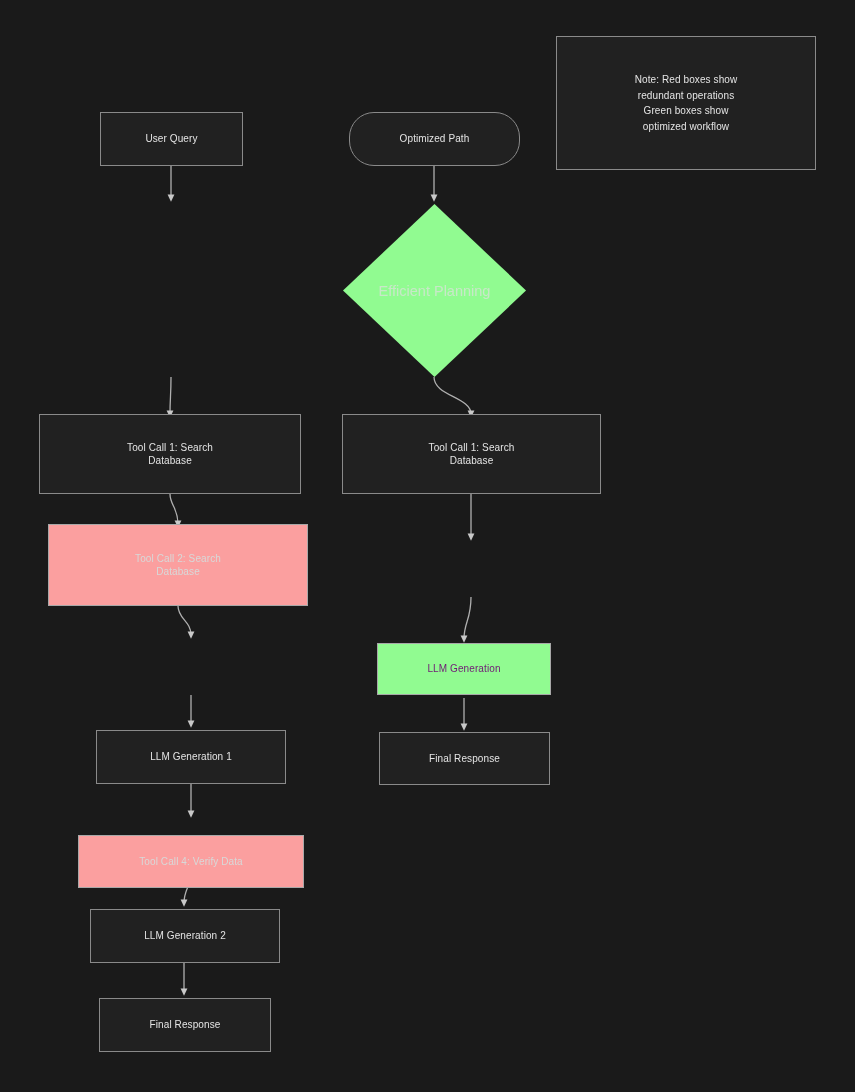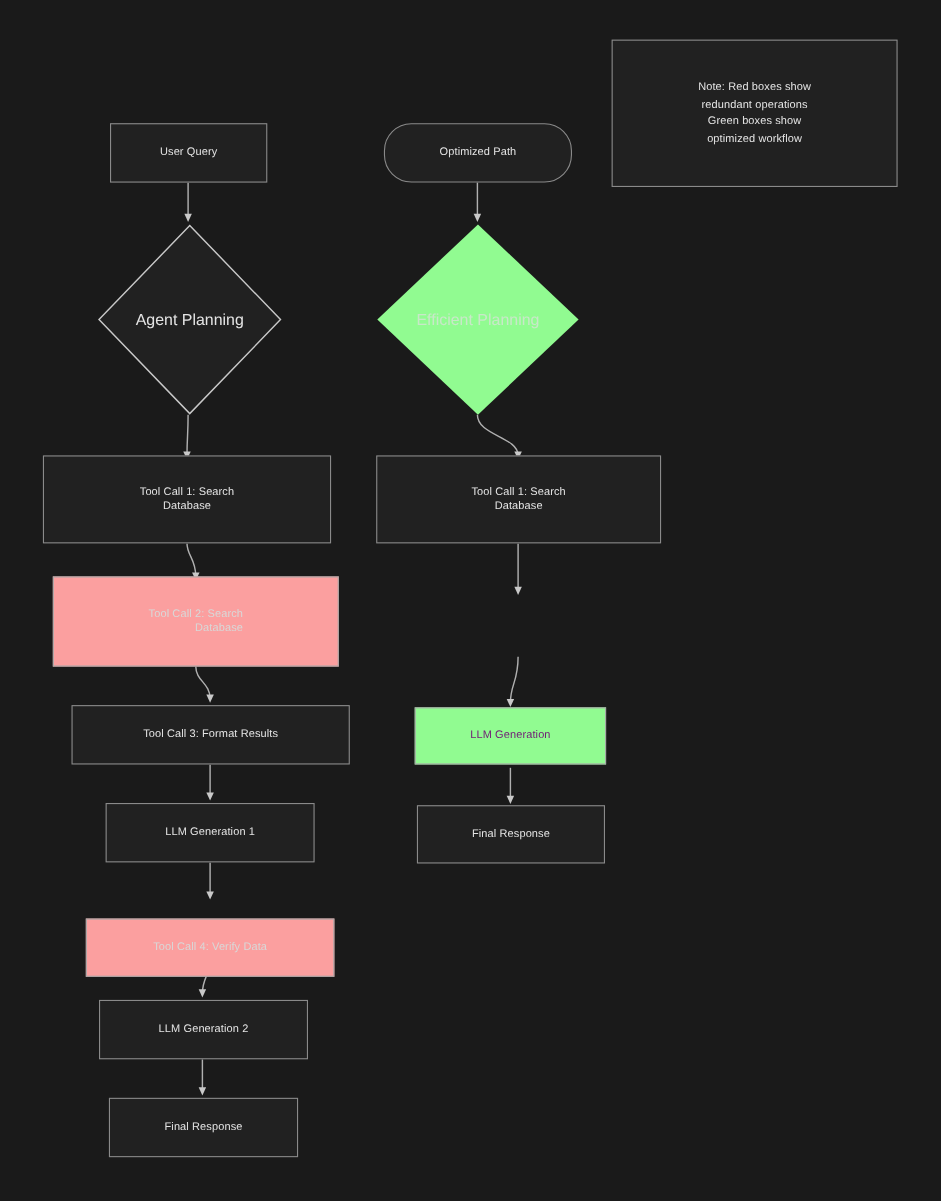--- a/index.html
+++ b/index.html
@@ -36,21 +36,20 @@
   }
   .box {
     background: #212121;
     border: 1.3px solid #8a8a8a;
     color: #e4e4e4;
   }
   .box.red {
     background: #fb9f9f;
     border: 1.3px solid #a8a8a8;
     color: #d8d8d8;
-    text-align: right;
   }
   .box.green {
     background: #91fb91;
     border: 1.3px solid #a8a8a8;
     color: #701a75;
   }
   .note {
     background: #212121;
     border: 1.3px solid #8a8a8a;
     color: #e4e4e4;
@@ -111,34 +110,27 @@
     </g>
   </svg>
 
   <div class="node note" style="left:556px; top:36px; width:260px; height:134px;">Note: Red boxes show
 redundant operations
 Green boxes show
 optimized workflow</div>
 
   <div class="node box" style="left:100px; top:112px; width:143px; height:54px;">User Query</div>
 
-  <div class="diamond-wrap" style="left:89px; top:204px; width:167px; height:173px;">
-    <svg width="167" height="173" viewBox="0 0 167 173">
-      <polygon points="83.5,1 166,86.5 83.5,172 1,86.5" fill="#212121" stroke="#c9c9c9" stroke-width="1.3"></polygon>
-    </svg>
-    <div class="diamond-label dlabel-plain">Agent Planning</div>
-  </div>
 
   <div class="node box" style="left:39px; top:414px; width:262px; height:80px;">Tool Call 1: Search
 Database</div>
 
   <div class="node box red" style="left:48px; top:524px; width:260px; height:82px;">Tool Call 2: Search
 Database</div>
 
-  <div class="node box" style="left:65px; top:641px; width:253px; height:54px;">Tool Call 3: Format Results</div>
 
   <div class="node box" style="left:96px; top:730px; width:190px; height:54px;">LLM Generation 1</div>
 
   <div class="node box red" style="left:78px; top:820px; width:226px; height:53px;margin-top:15px;">Tool Call 4: Verify Data</div>
 
   <div class="node box" style="left:90px; top:909px; width:190px; height:54px;">LLM Generation 2</div>
 
   <div class="node box" style="left:99px; top:998px; width:172px; height:54px;">Final Response</div>
 
   <div class="node box" style="left:349px; top:112px; width:171px; height:54px;border-radius:25px;">Optimized Path</div>

